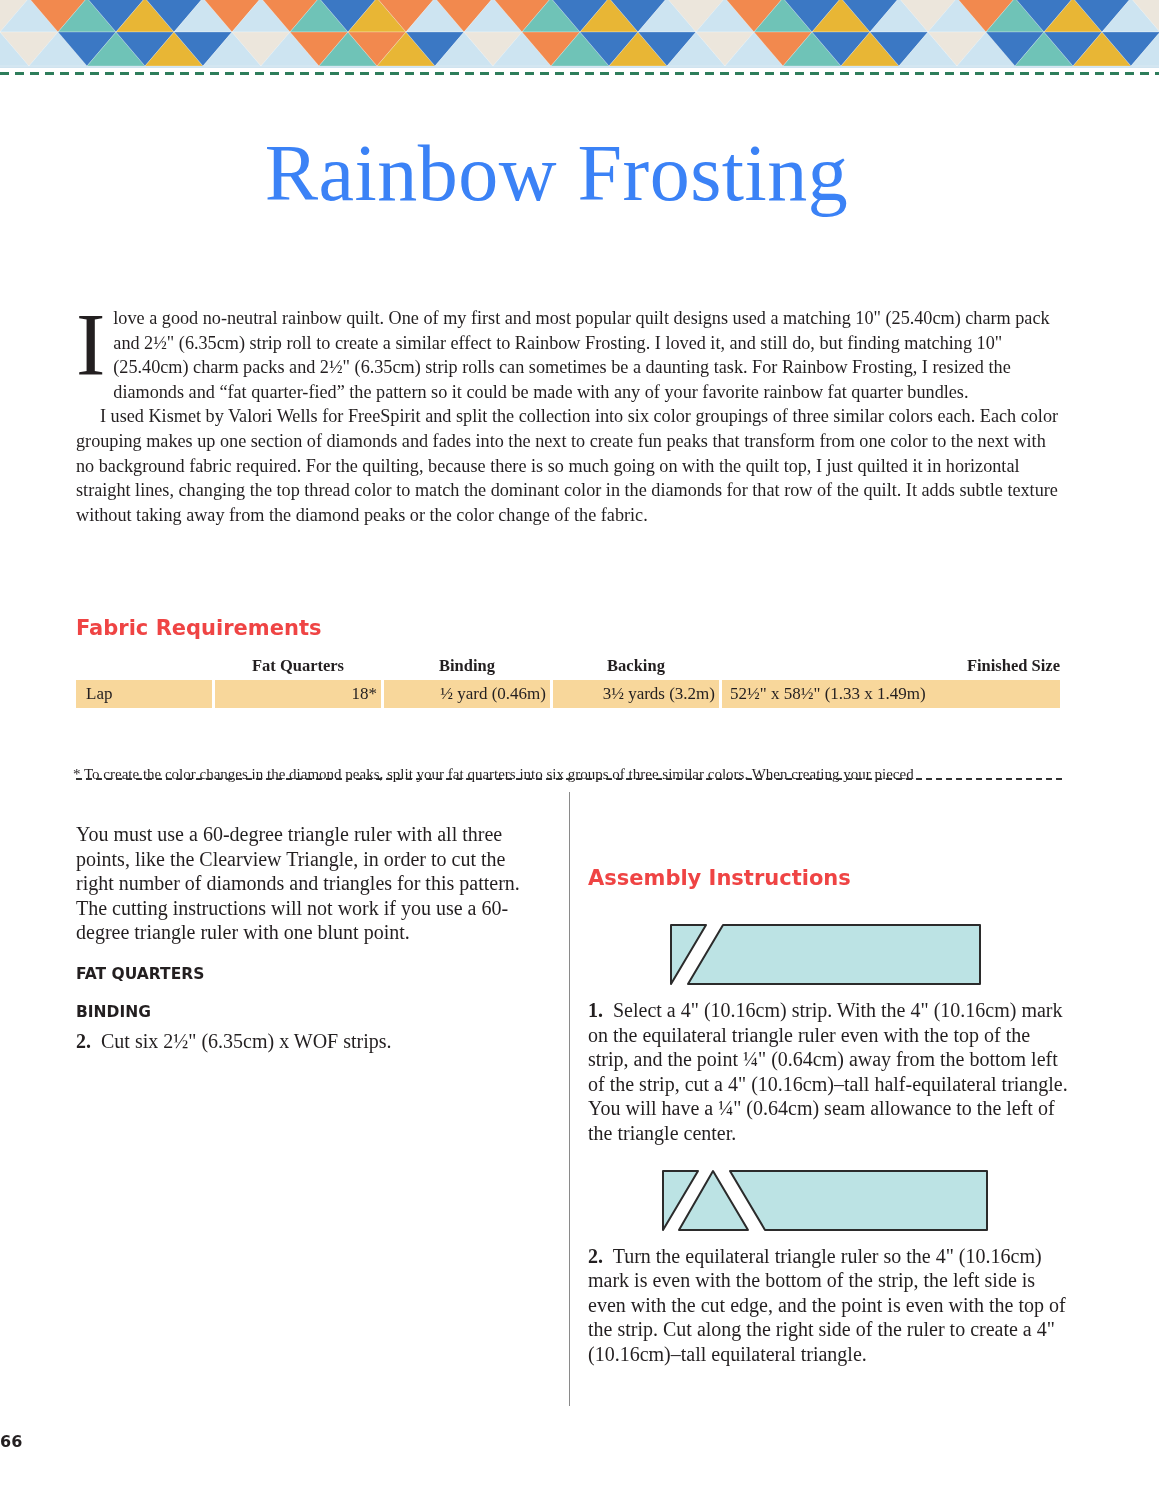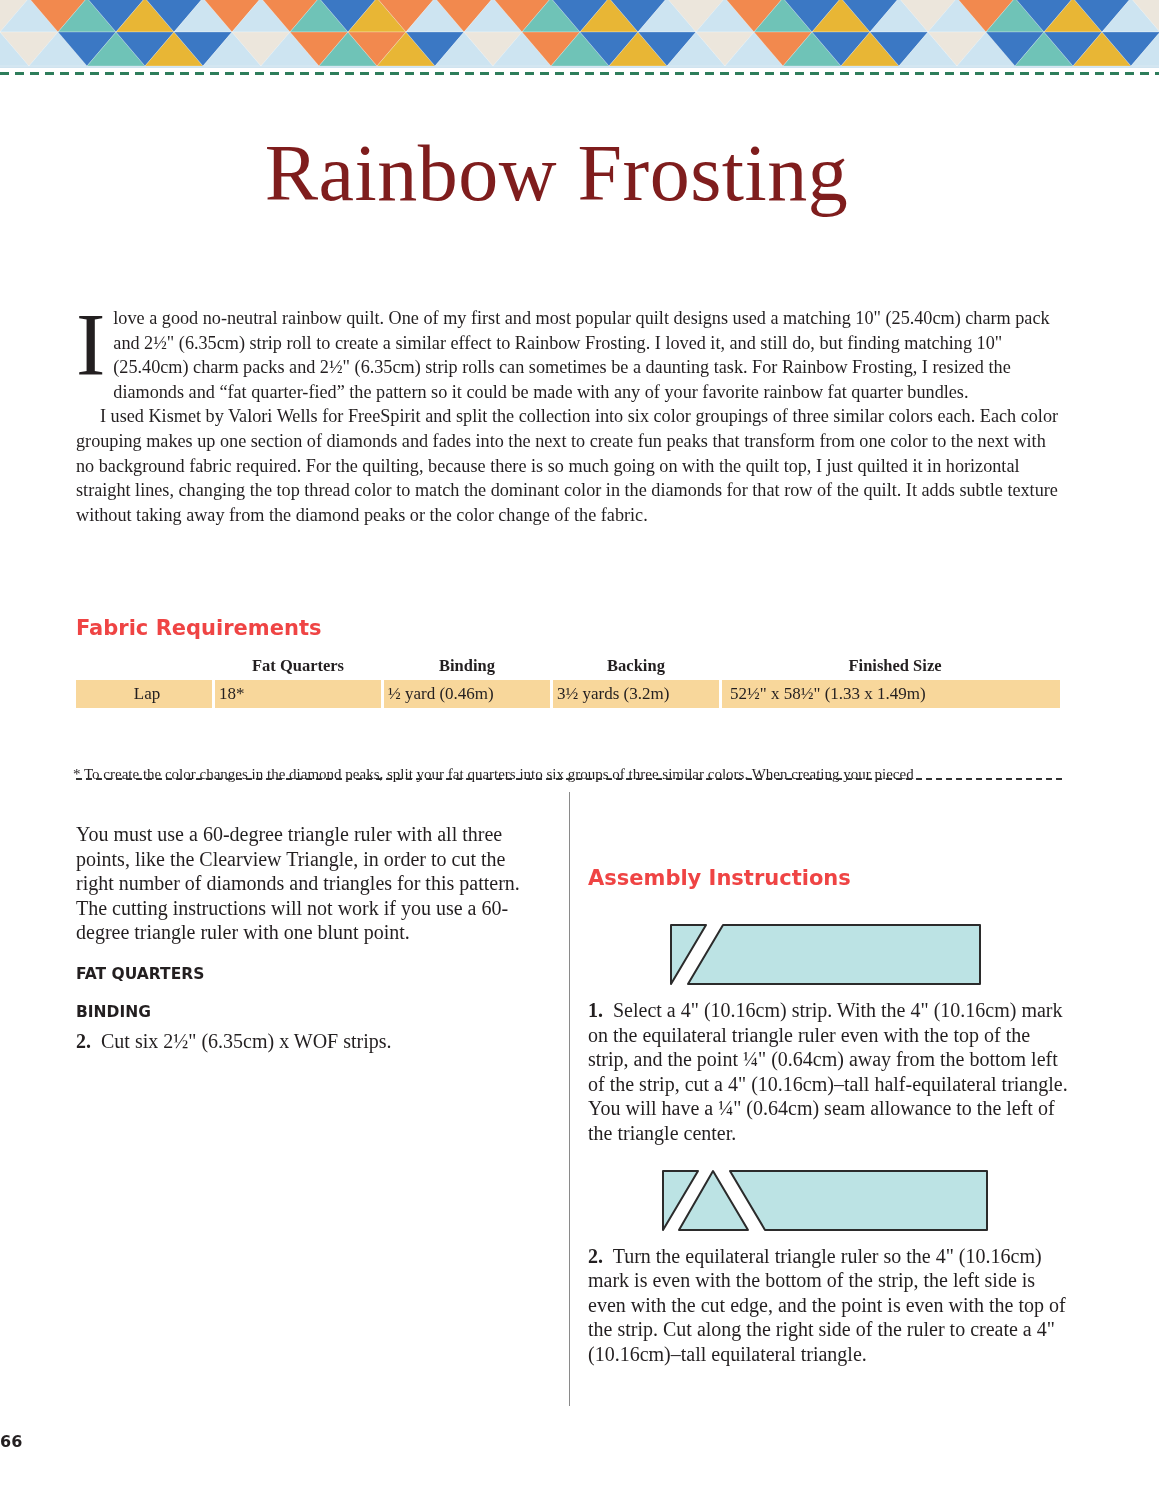--- a/index.html
+++ b/index.html
@@ -6,35 +6,35 @@
   body { width: 1159px; height: 1500px; position: relative; overflow: hidden;
          font-family: "Liberation Serif", "DejaVu Serif", serif; color: #231f20; }
 
   
   .banner { position: absolute; left: 0; top: 0; width: 1159px; height: 68px; overflow: hidden; background: #cfe3ef; }
   .banner svg { display: block; }
   .banner-dash { position: absolute; left: 0; top: 72px; width: 1159px; height: 3px;
                  background-image: repeating-linear-gradient(90deg, #2e7d5b 0 9px, transparent 9px 15px); }
 
   .title { position: absolute; left: 0; width: 1113px; top: 128px; text-align: center;
-           font-family: "Liberation Serif", serif; font-size: 80px; font-weight: 400; letter-spacing: 0.5px; color: #7f1d1d; margin: 0; }
+           font-family: "Liberation Serif", serif; font-size: 80px; font-weight: 400; letter-spacing: 0.5px; color: #3b82f6; margin: 0; }
 
   .intro { position: absolute; left: 76px; top: 306px; width: 986px; font-size: 18.2px; line-height: 24.6px; }
   .intro p { margin: 0; }
   .dropcap { float: left; font-size: 88px; line-height: 66px; margin: 6px 8px 0 0; font-weight: 400; height: 70px; }
   .intro p.indent { text-indent: 24px; }
 
   .h-sans { font-family: "DejaVu Sans", "Liberation Sans", sans-serif; font-weight: bold; color: #ef4444; margin: 0; }
   .fabric-title { position: absolute; left: 76px; top: 616px; font-size: 21px; }
 
   .fabric-table { position: absolute; left: 73px; top: 654px; width: 990px; border-collapse: separate; border-spacing: 3px 0; font-size: 17px; }
   .fabric-table th { font-weight: bold; text-align: center; padding: 2px 0 4px; font-size: 16.5px; }
-  .fabric-table th.left { text-align: center; padding-left: 8px; }
-  .fabric-table td { background: #f8d79b; height: 28px; text-align: left; padding: 0 4px; }
-  .fabric-table td.lap { text-align: center; padding-left: 10px; }
+  .fabric-table th.left { text-align: right; padding-left: 8px; }
+  .fabric-table td { background: #f8d79b; height: 28px; text-align: right; padding: 0 4px; }
+  .fabric-table td.lap { text-align: left; padding-left: 10px; }
   .fabric-table td.left { text-align: left; padding-left: 8px; }
   .footnote { position: absolute; left: 73px; top: 756px; width: 990px; font-size: 15px; line-height: 19px; margin-top: 9px; }
   .footnote .fn-indent { padding-left: 11px; display: block; }
 
   .section-dash { position: absolute; left: 76px; top: 778px; width: 988px; height: 2px;
                   background-image: repeating-linear-gradient(90deg, #333 0 6px, transparent 6px 10px); }
   .col-divider { position: absolute; left: 569px; top: 792px; width: 1px; height: 614px; background: #8a8a8a; }
 
   .col-left { position: absolute; left: 76px; top: 826px; width: 470px; }
   .col-right { position: absolute; left: 588px; top: 866px; width: 480px; }

